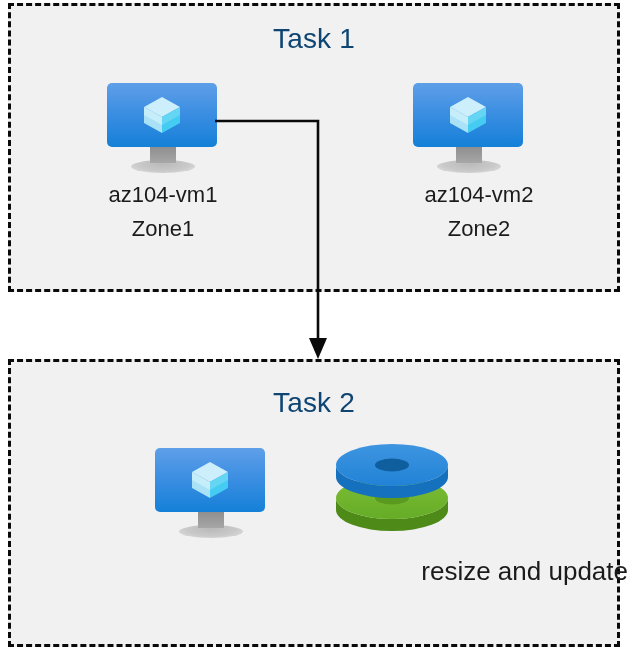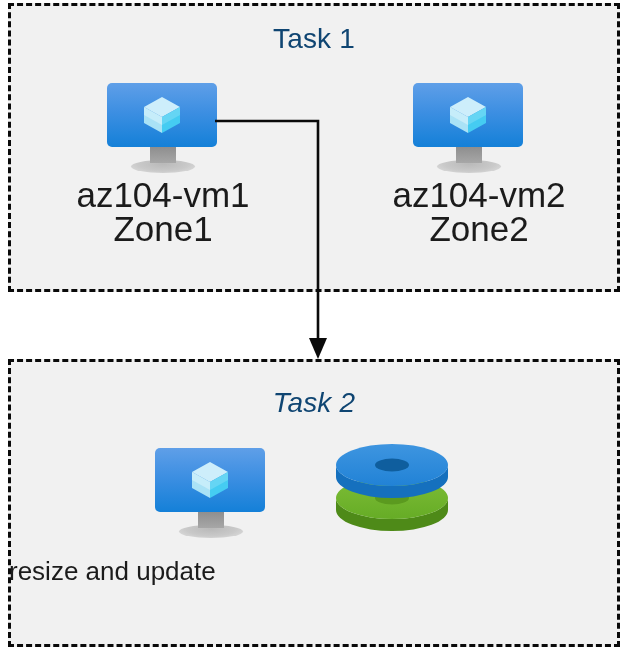--- a/index.html
+++ b/index.html
@@ -47,21 +47,21 @@
     left: 0;
     right: 0;
     text-align: center;
     color: #0f4572;
     font-size: 28px;
     font-weight: 400;
     letter-spacing: 0.2px;
     line-height: 1;
   }
   #task1-title { top: 25px; }
-  #task2-title { top: 389px; font-style: italic; }
+  #task2-title { top: 389px; }
 
   
   .vm-icon {
     position: absolute;
     width: 112px;
     height: 92px;
   }
   .vm-screen {
     position: absolute;
     left: 0;
@@ -101,33 +101,33 @@
 
   #vm1-icon { left: 107px; top: 83px; }
   #vm2-icon { left: 413px; top: 83px; }
   #vm3-icon { left: 155px; top: 448px; }
 
   
   .vm-label {
     position: absolute;
     text-align: center;
     color: #1b1b1b;
-    font-size: 35px;
+    font-size: 22px;
     line-height: 34px;
     white-space: pre-line;
   }
   #vm1-label { left: 48px;  top: 178px; width: 230px; }
   #vm2-label { left: 364px; top: 178px; width: 230px; }
 
   #task2-caption {
     position: absolute;
     left: 0;
     right: 0;
     top: 554px;
-    text-align: left;
+    text-align: right;
     color: #1b1b1b;
     font-size: 26px;
     line-height: 34px;
     padding-left: 9px;
   }
 
   
   #disks-icon {
     position: absolute;
     left: 334px;

